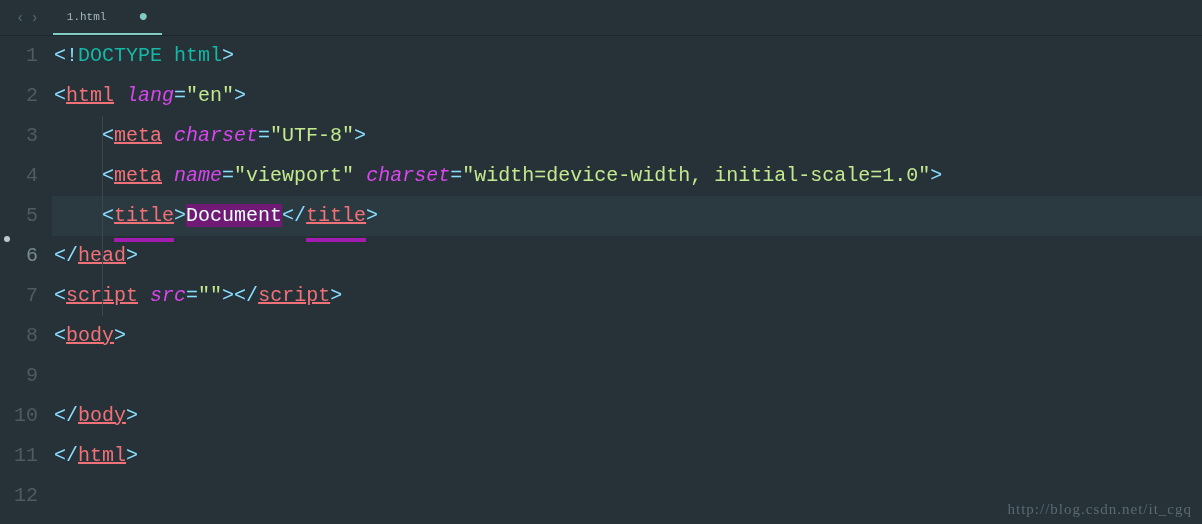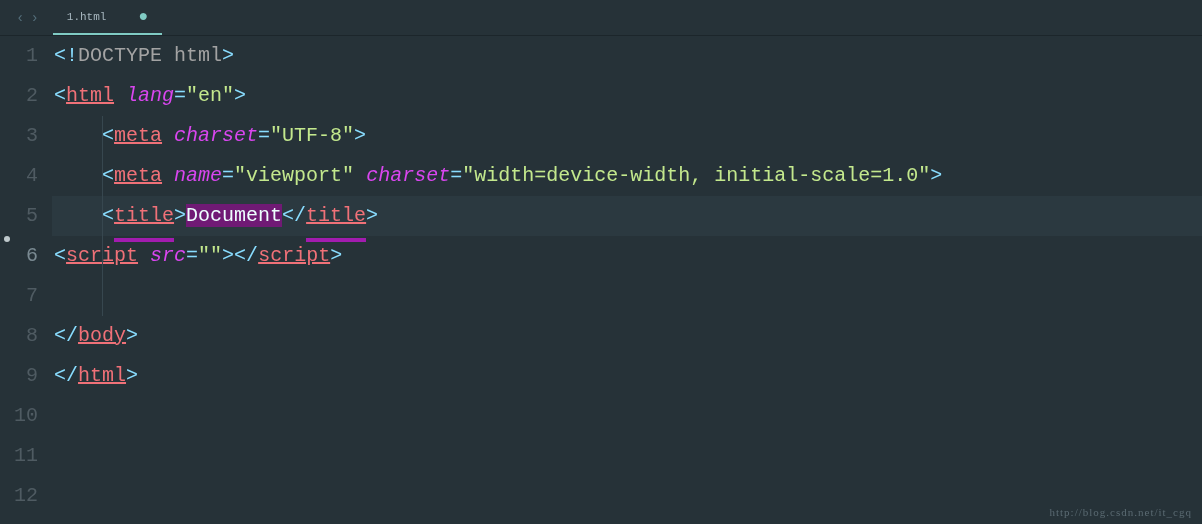--- a/index.html
+++ b/index.html
@@ -61,33 +61,33 @@
 .line { height: 40px; white-space: pre; padding-left: 2px; }
 .line.active { background: #2b3940; }
 .indent-guide {
   position: absolute;
   left: 50px;
   top: 80px;
   height: 200px;
   border-left: 1px solid #37474f;
 }
 .c-punc   { color: #89ddff; }
-.c-doctype{ color: #a3a3a3; }
+.c-doctype{ color: #14b8a6; }
 .c-tag    { color: #f07178; text-decoration: underline; }
 .c-attr   { color: #d946ef; font-style: italic; }
 .c-str    { color: #c3e88d; }
 .c-text   { color: #eeffff; }
 .ul { border-bottom: 4px solid #a21caf; padding-bottom: 11px; }
 .sel { background: #701a75; }
 .watermark {
   position: absolute;
   right: 10px;
   bottom: 6px;
   color: #5a6a72;
-  font-size: 11px;
+  font-size: 15px;
   font-family: 'SimSun', serif;
   letter-spacing: 1px;
 }
 </style>
 </head>
 <body>
 
 <div class="tabbar">
   <div class="nav-arrows">
     <span class="nav-arrow">‹</span>
@@ -121,23 +121,25 @@
 
     <div class="line"><span class="c-punc">&lt;</span><span class="c-tag">html</span><span> </span><span class="c-attr">lang</span><span class="c-punc">=</span><span class="c-str">"en"</span><span class="c-punc">&gt;</span></div>
 
 
     <div class="line"><span>    </span><span class="c-punc">&lt;</span><span class="c-tag">meta</span><span> </span><span class="c-attr">charset</span><span class="c-punc">=</span><span class="c-str">"UTF-8"</span><span class="c-punc">&gt;</span></div>
 
     <div class="line"><span>    </span><span class="c-punc">&lt;</span><span class="c-tag">meta</span><span> </span><span class="c-attr">name</span><span class="c-punc">=</span><span class="c-str">"viewport"</span><span> </span><span class="c-attr">charset</span><span class="c-punc">=</span><span class="c-str">"width=device-width, initial-scale=1.0"</span><span class="c-punc">&gt;</span></div>
 
     <div class="line active"><span>    </span><span class="c-punc">&lt;</span><span class="c-tag ul">title</span><span class="c-punc">&gt;</span><span class="c-text sel">Document</span><span class="c-punc">&lt;/</span><span class="c-tag ul">title</span><span class="c-punc">&gt;</span></div>
 
+    <div class="line"><span class="c-punc">&lt;/</span><span class="c-tag">head</span><span class="c-punc">&gt;</span></div>
 
     <div class="line"><span class="c-punc">&lt;</span><span class="c-tag">script</span><span> </span><span class="c-attr">src</span><span class="c-punc">=</span><span class="c-str">""</span><span class="c-punc">&gt;</span><span class="c-punc">&lt;/</span><span class="c-tag">script</span><span class="c-punc">&gt;</span></div>
 
+    <div class="line"><span class="c-punc">&lt;</span><span class="c-tag">body</span><span class="c-punc">&gt;</span></div>
 
     <div class="line"></div>
 
     <div class="line"><span class="c-punc">&lt;/</span><span class="c-tag">body</span><span class="c-punc">&gt;</span></div>
 
     <div class="line"><span class="c-punc">&lt;/</span><span class="c-tag">html</span><span class="c-punc">&gt;</span></div>
   </div>
 </div>
 
 <div class="watermark">http://blog.csdn.net/it_cgq</div>

